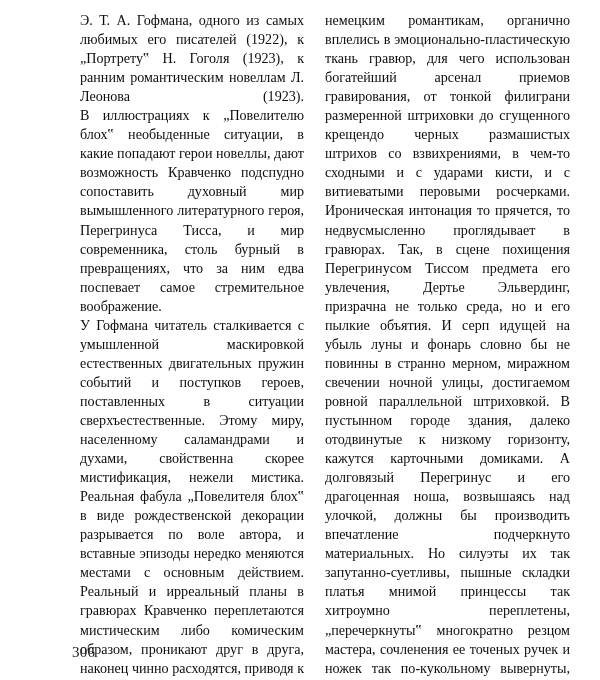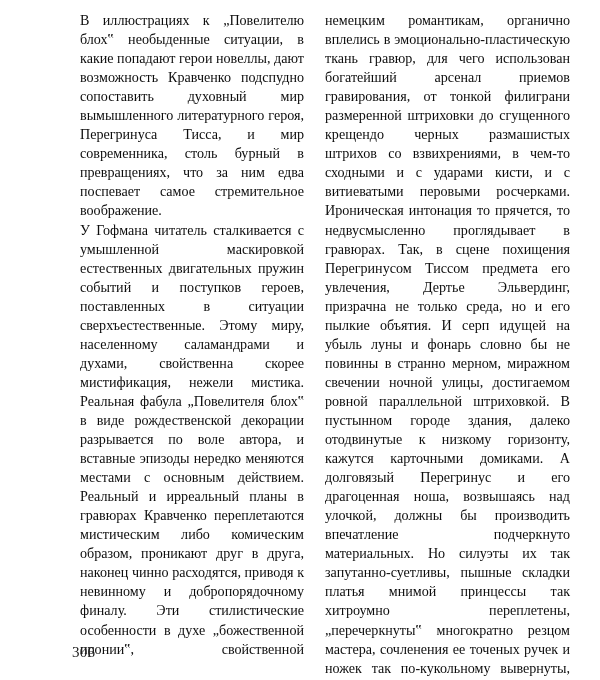--- a/index.html
+++ b/index.html
@@ -64,20 +64,21 @@
   }
 </style>
 </head>
 <body>
 
 <div id="page">
 
   <div class="columns">
 
     <div class="col col-left">
+      <p class="para cont">Э. Т. А. Гофмана, одного из самых любимых его писателей (1922), к „Портрету‟ Н. Гоголя (1923), к ранним романтическим новеллам Л. Леонова (1923).</p>
       <p class="para cont">В иллюстрациях к „Повелителю блох‟ необыденные ситуации, в какие попадают герои новеллы, дают возможность Кравченко подспудно сопоставить духовный мир вымышленного литературного героя, Перегринуса Тисса, и мир современника, столь бурный в превращениях, что за ним едва поспевает самое стремительное воображение.</p>
       <p class="para cont">У Гофмана читатель сталкивается с умышленной маскировкой естественных двигательных пружин событий и поступков героев, поставленных в ситуации сверхъестественные. Этому миру, населенному саламандрами и духами, свойственна скорее мистификация, нежели мистика. Реальная фабула „Повелителя блох‟ в виде рождественской декорации разрывается по воле автора, и вставные эпизоды нередко меняются местами с основным действием.</p>
       <p class="para cont">Реальный и ирреальный планы в гравюрах Кравченко переплетаются мистическим либо комическим образом, проникают друг в друга, наконец чинно расходятся, приводя к невинному и добропорядочному финалу. Эти стилистические особенности в духе „божественной иронии‟, свойственной</p>
     </div>
 
     <div class="col col-right">
       <p class="para cont">немецким романтикам, органично вплелись в эмоционально-пластическую ткань гравюр, для чего использован богатейший арсенал приемов гравирования, от тонкой филиграни размеренной штриховки до сгущенного крещендо черных размашистых штрихов со взвихрениями, в чем-то сходными и с ударами кисти, и с витиеватыми перовыми росчерками. Ироническая интонация то прячется, то недвусмысленно проглядывает в гравюрах. Так, в сцене похищения Перегринусом Тиссом предмета его увлечения, Дертье Эльвердинг, призрачна не только среда, но и его пылкие объятия. И серп идущей на убыль луны и фонарь словно бы не повинны в странно мерном, миражном свечении ночной улицы, достигаемом ровной параллельной штриховкой. В пустынном городе здания, далеко отодвинутые к низкому горизонту, кажутся карточными домиками. А долговязый Перегринус и его драгоценная ноша, возвышаясь над улочкой, должны бы производить впечатление подчеркнуто материальных. Но силуэты их так запутанно-суетливы, пышные складки платья мнимой принцессы так хитроумно переплетены, „перечеркнуты‟ многократно резцом мастера, сочленения ее точеных ручек и ножек так по-кукольному вывернуты, что едва ли веришь в правдоподобие</p>
     </div>
 
   </div>

